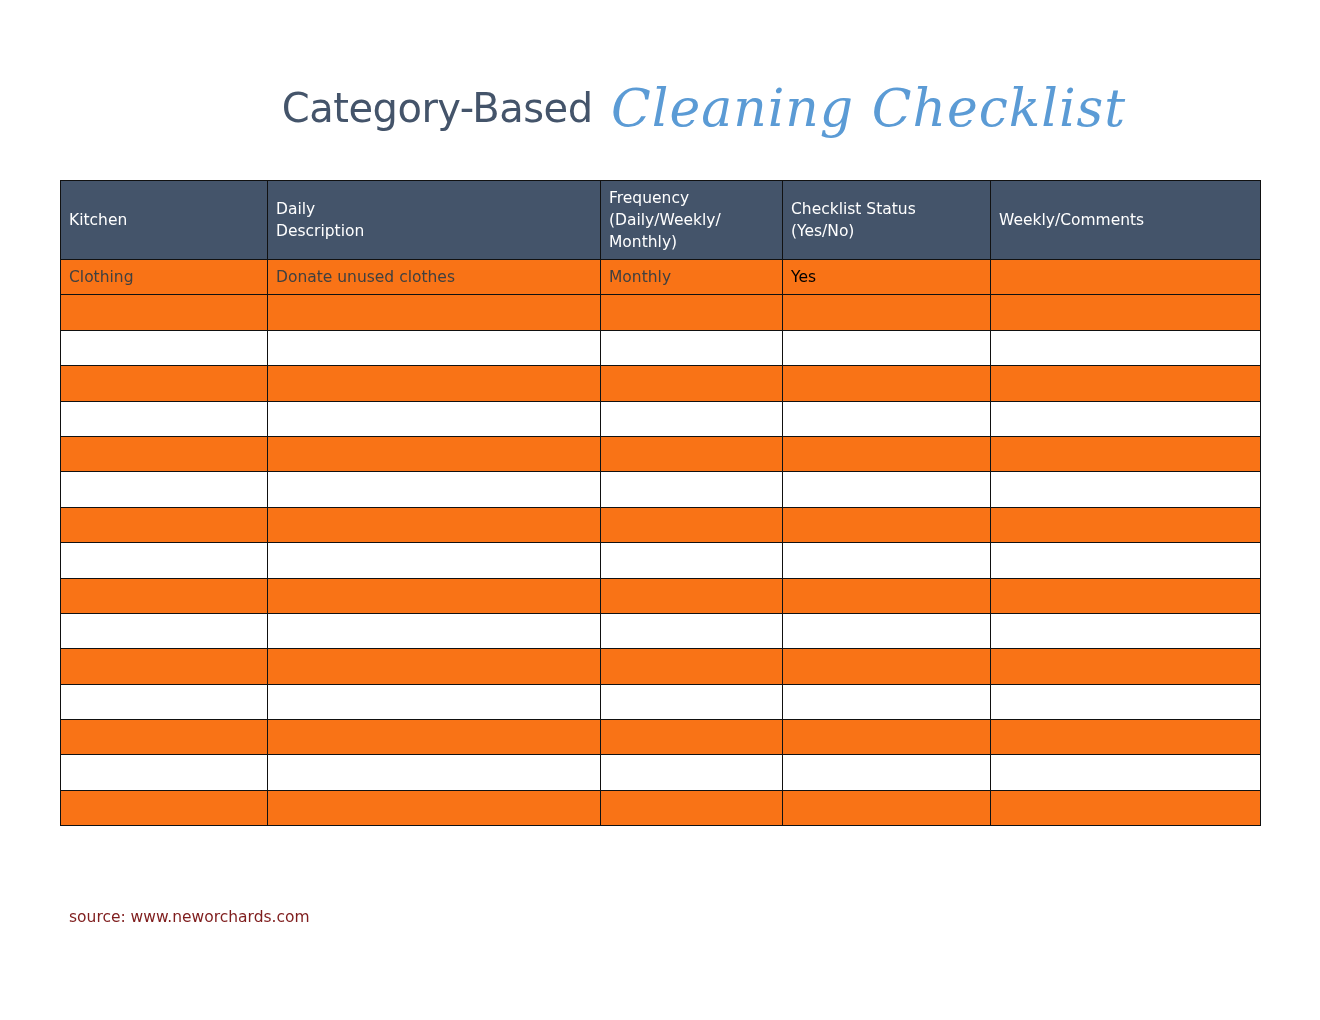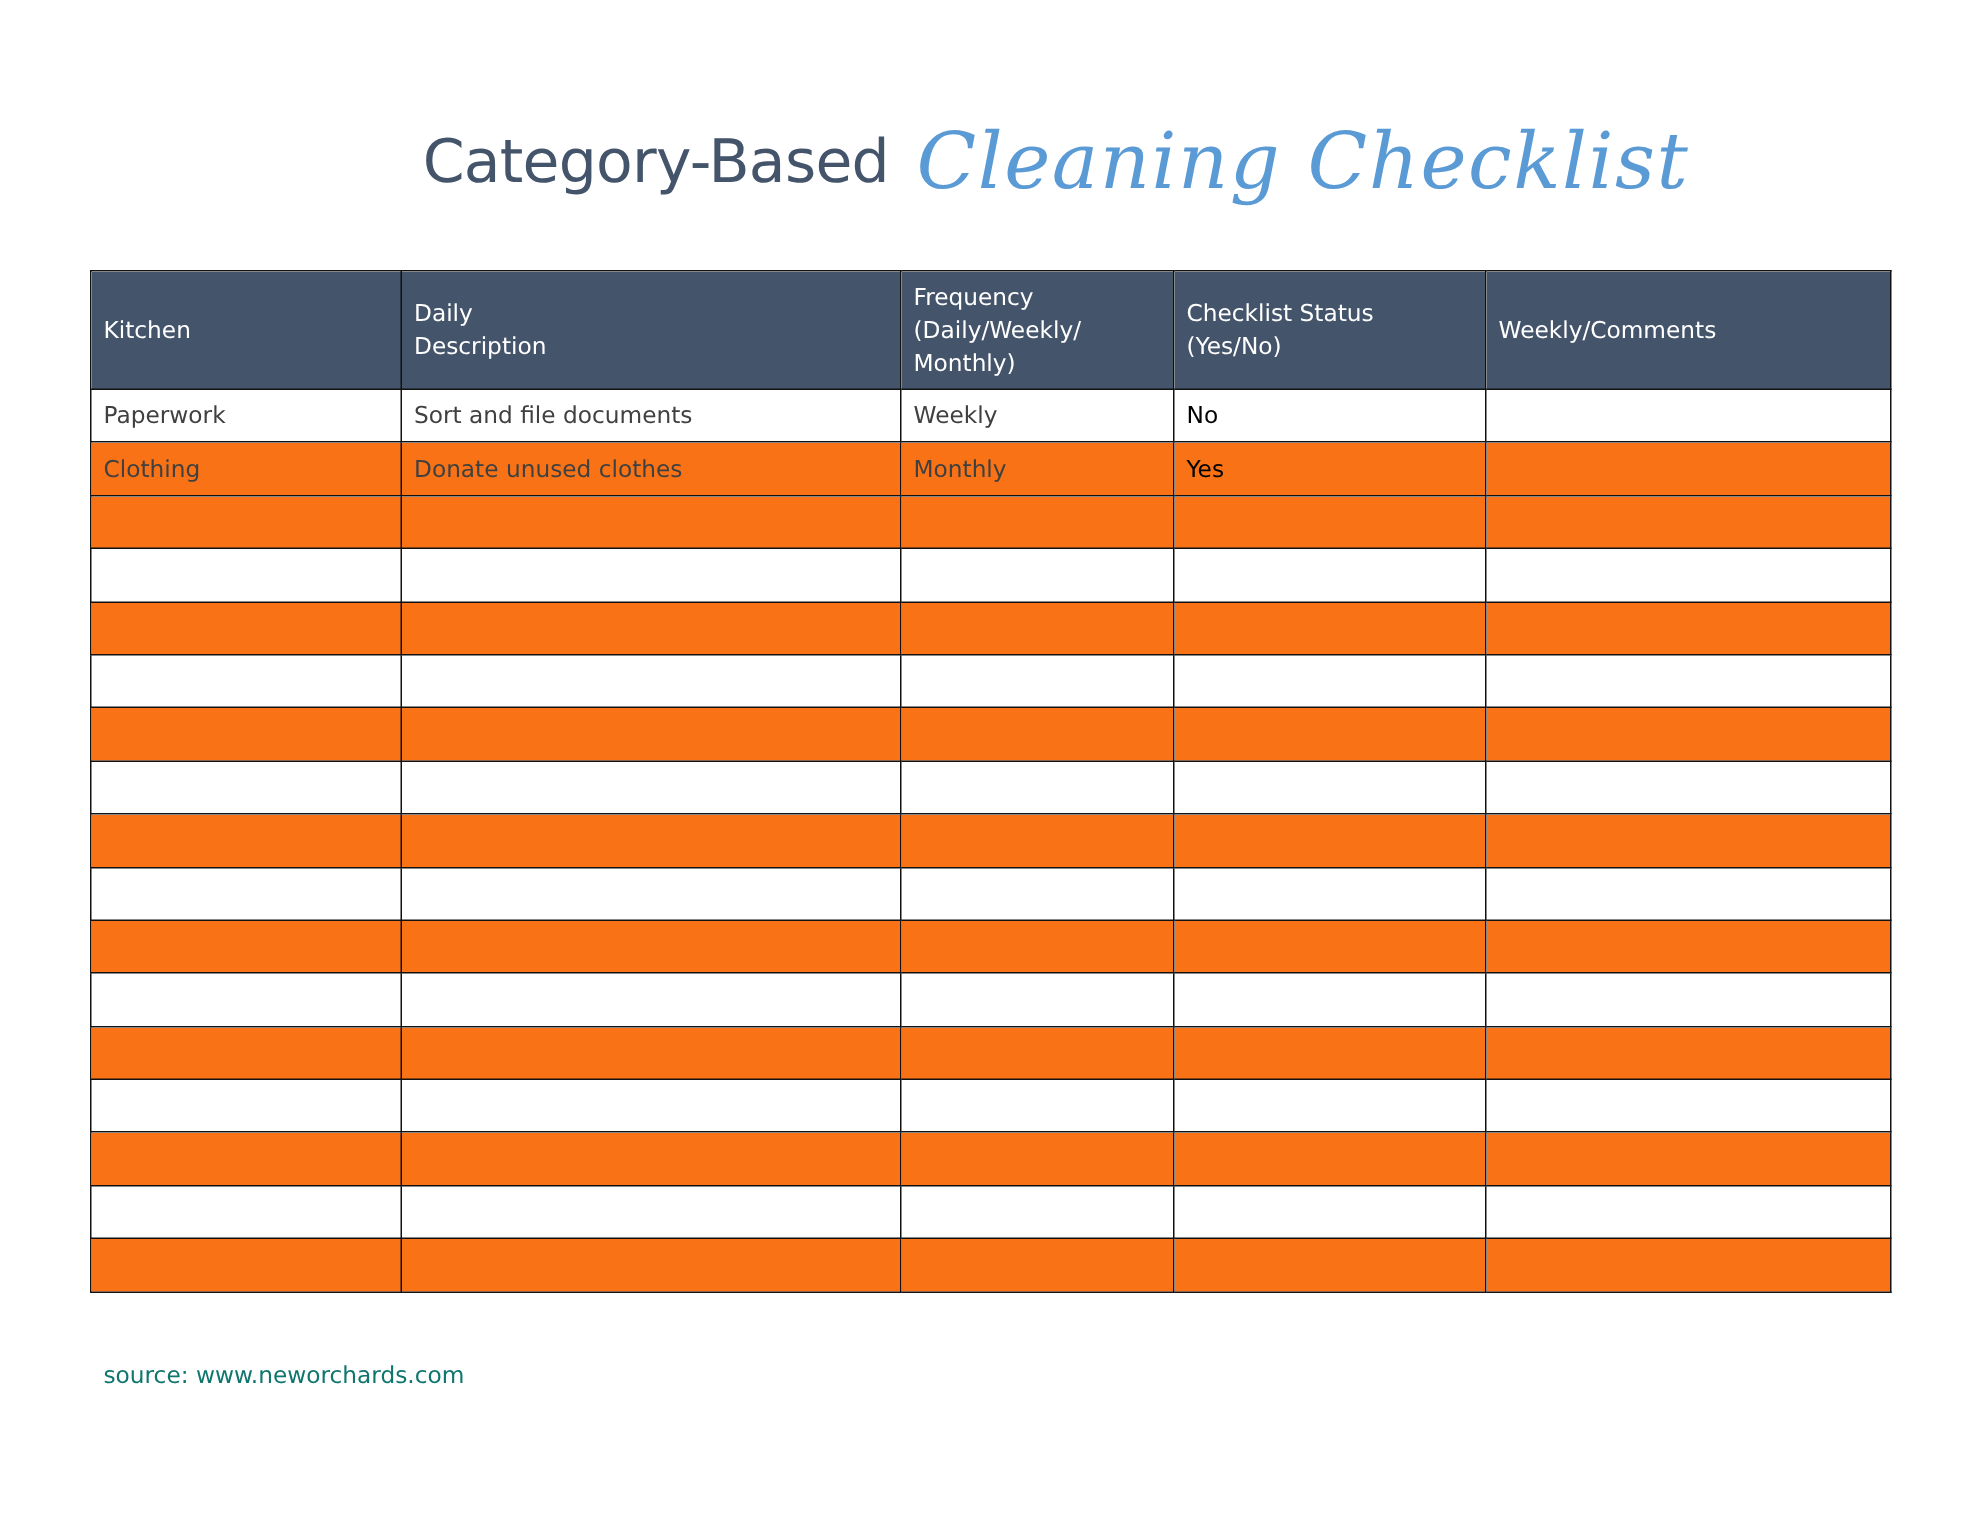--- a/index.html
+++ b/index.html
@@ -6,21 +6,21 @@
     body { width: 1320px; height: 1020px; position: relative; overflow: hidden; font-family: "Liberation Sans", sans-serif; }
     .title-wrap { position: absolute; top: 78px; left: 0; width: 1320px; text-align: center; white-space: nowrap; margin-left: 44px; }
     .title-plain { font-family: "DejaVu Sans", sans-serif; font-size: 40px; color: #44546a; vertical-align: middle; letter-spacing: -0.5px; }
     .title-script { font-family: "DejaVu Serif", serif; font-style: italic; font-size: 52px; color: #5b9bd5; vertical-align: middle; margin-left: 14px; letter-spacing: 1px; }
     table { position: absolute; top: 180px; left: 60px; border-collapse: collapse; table-layout: fixed; width: 1200px; }
     th, td { border: 1.3px solid #111; padding: 0 8px; font-size: 15.5px; font-family: "DejaVu Sans", sans-serif; text-align: left; overflow: hidden; white-space: nowrap; }
     th { background: #44546a; color: #ffffff; font-weight: normal; height: 78px; line-height: 22px; white-space: normal; vertical-align: middle; }
     td { height: 34.4px; color: #404040; }
     tr.alt td { background: #f97316; }
     td.status { color: #000; }
-    .source { position: absolute; top: 908px; left: 69px; color: #0f766e; font-size: 15.5px; font-family: "DejaVu Sans", sans-serif; }
+    .source { position: absolute; top: 908px; left: 69px; color: #7f1d1d; font-size: 15.5px; font-family: "DejaVu Sans", sans-serif; }
   </style>
 </head>
 <body>
 
 <div class="title-wrap">
   <span class="title-plain">Category-Based</span>
   <span class="title-script">Cleaning Checklist</span>
 </div>
 
 <table>
@@ -34,27 +34,20 @@
   <thead>
     <tr>
       <th>Kitchen</th>
       <th><span>Daily</span><br><span>Description</span></th>
       <th style="padding-right:30px">Frequency (Daily/Weekly/ Monthly)</th>
       <th style="padding-right:40px">Checklist Status (Yes/No)</th>
       <th>Weekly/Comments</th>
     </tr>
   </thead>
   <tbody id="tbody">
-      <tr>
-        <td>Paperwork</td>
-        <td>Sort and file documents</td>
-        <td>Weekly</td>
-        <td class="status">No</td>
-        <td></td>
-      </tr>
       <tr class="alt">
         <td>Clothing</td>
         <td>Donate unused clothes</td>
         <td>Monthly</td>
         <td class="status">Yes</td>
         <td></td>
       </tr>
       <tr class="alt">
         <td></td>
         <td></td>

